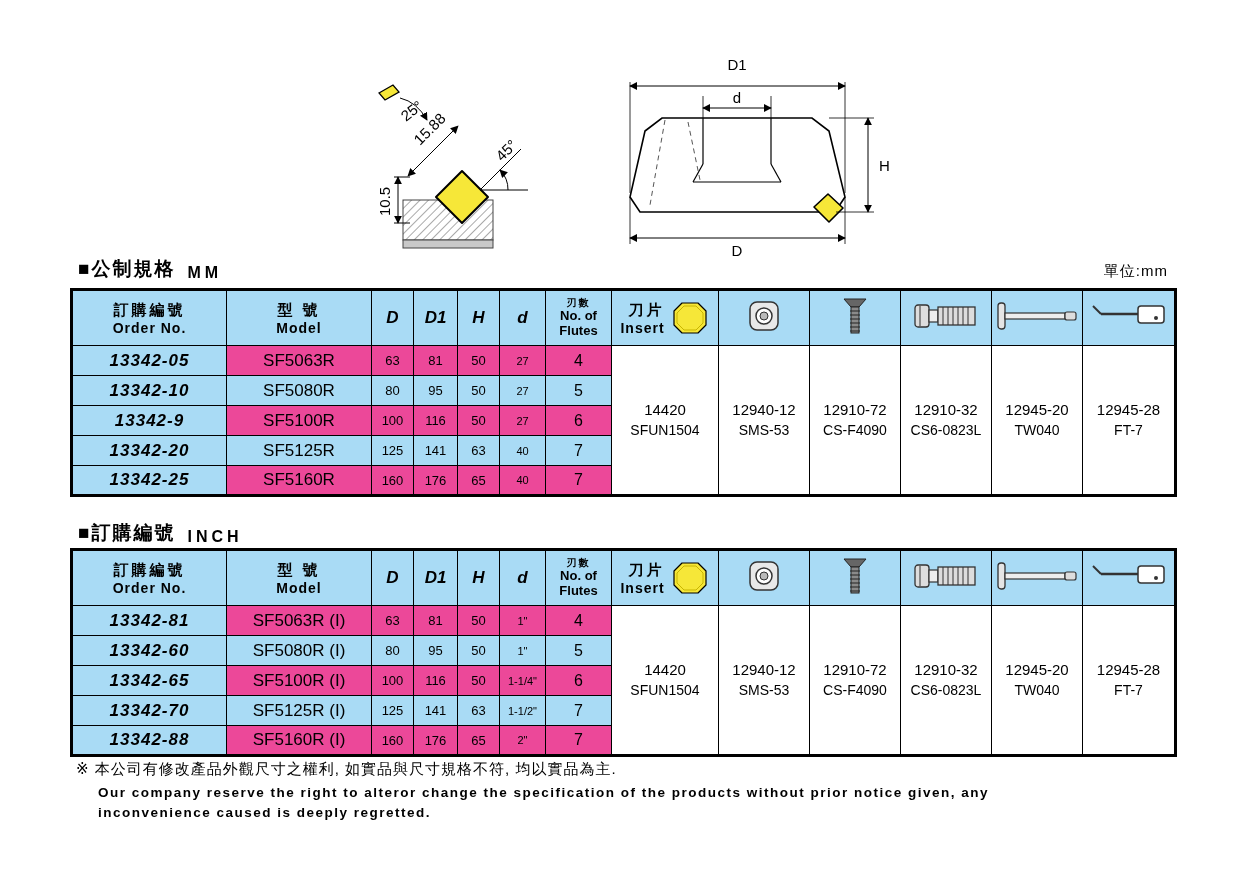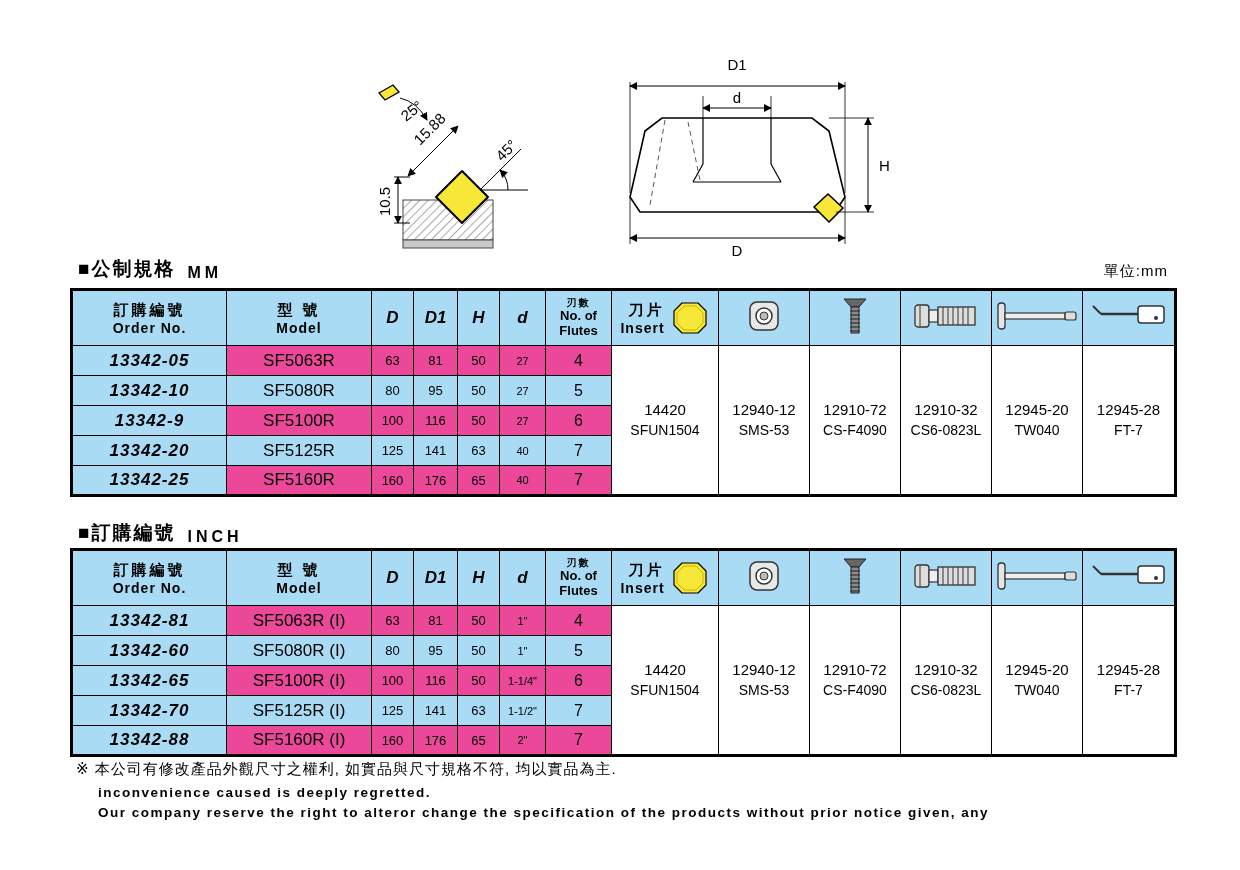--- a/index.html
+++ b/index.html
@@ -435,17 +435,17 @@
         <td class="num-val">176</td>
         <td class="num-val">65</td>
         <td class="num-val ds-val">2"</td>
         <td class="flute-val">7</td>
       </tr>
     </tbody>
   </table>
 
   <div class="footer">
     <div class="zh">※ 本公司有修改產品外觀尺寸之權利, 如實品與尺寸規格不符, 均以實品為主.</div>
+    <div class="en">Our company reserve the right to alteror change the specification of the products without prior notice given, any</div>
     <div class="en">inconvenience caused is deeply regretted.</div>
-    <div class="en">Our company reserve the right to alteror change the specification of the products without prior notice given, any</div>
   </div>
 
 </div>
 
 </body></html>

